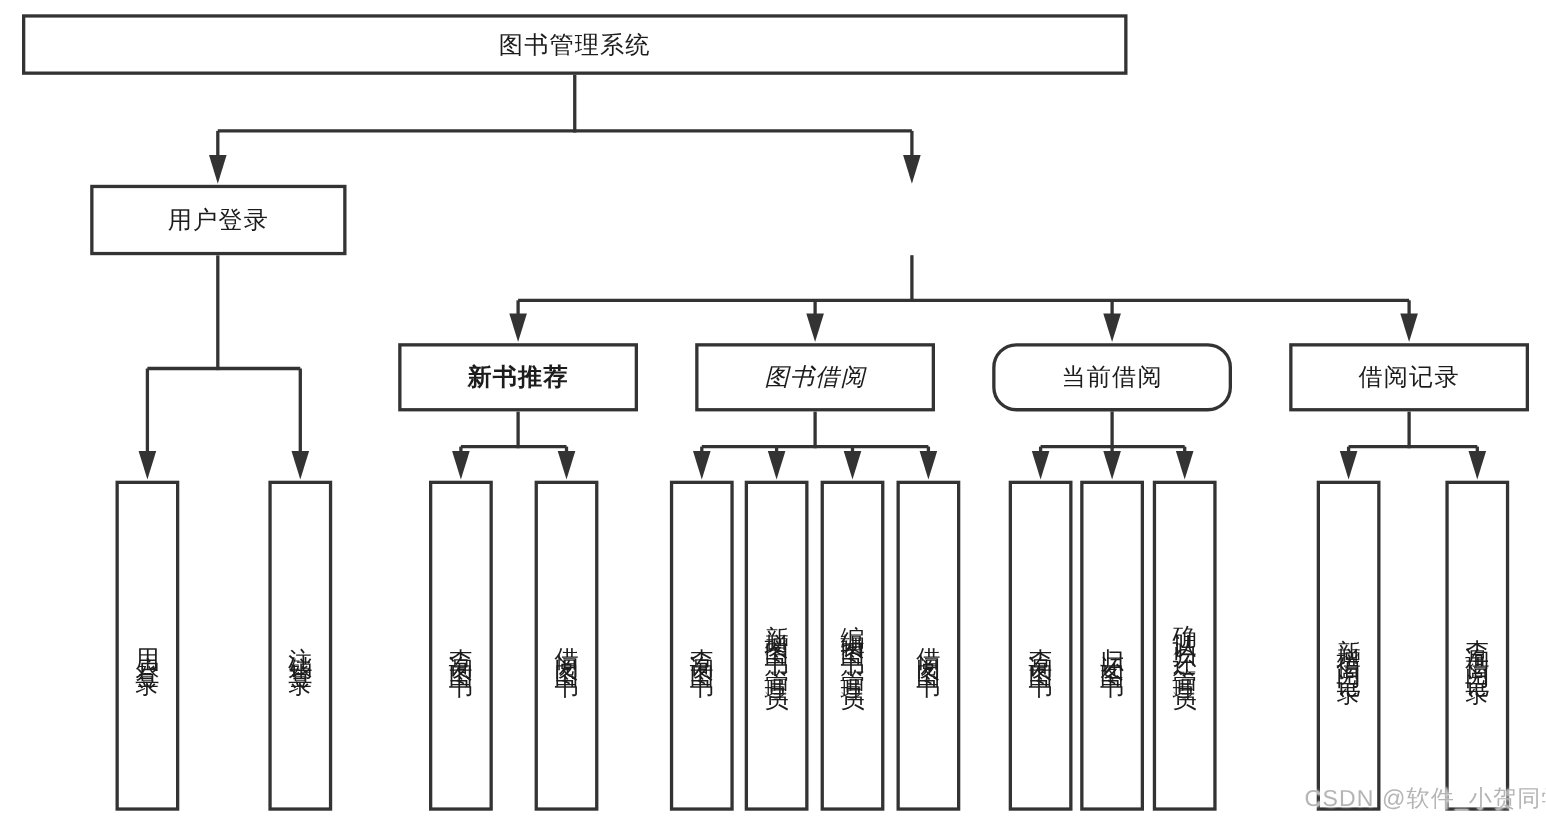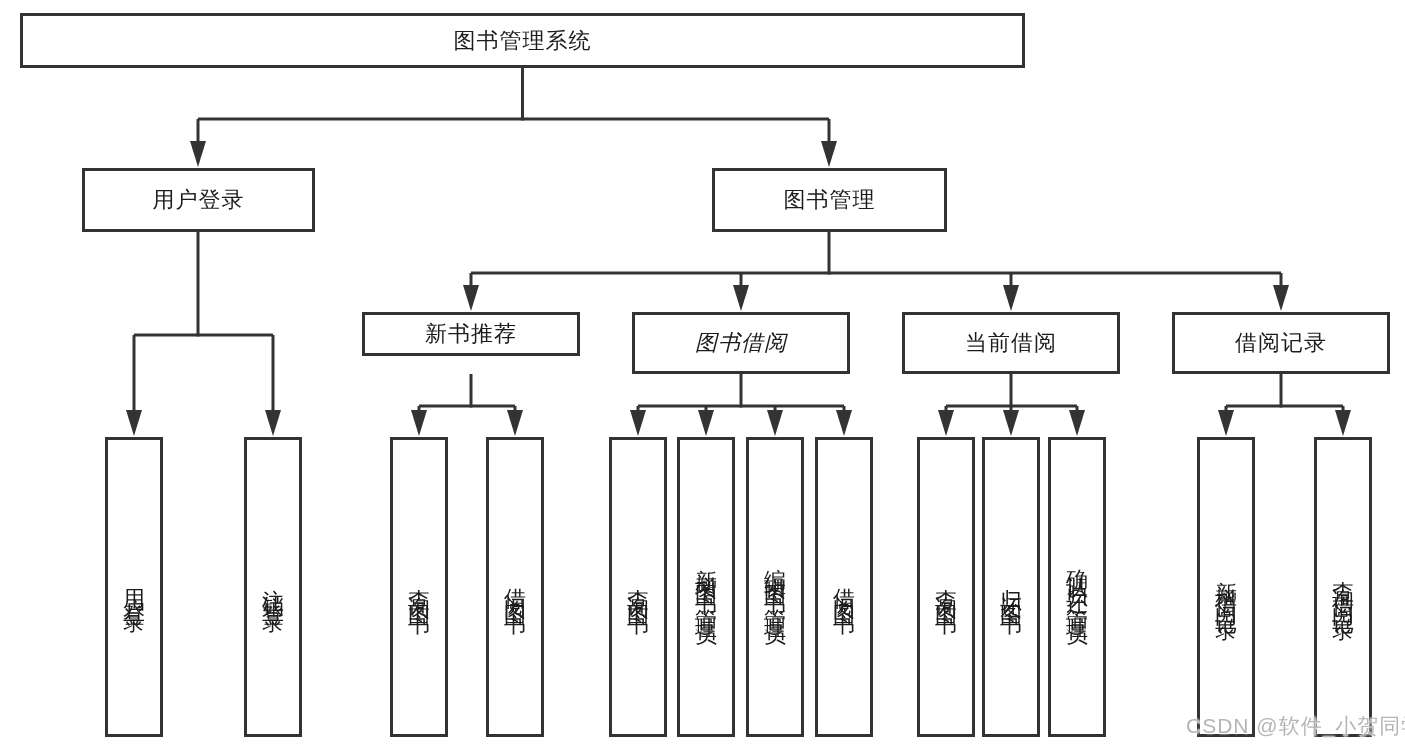--- a/index.html
+++ b/index.html
@@ -105,25 +105,24 @@
       <line x1="1226" y1="406" x2="1226" y2="414"></line>
       <polygon stroke="none" points="1218,410 1234,410 1226,436"></polygon>
       <line x1="1343" y1="406" x2="1343" y2="414"></line>
       <polygon stroke="none" points="1335,410 1351,410 1343,436"></polygon>
     </g>
   </svg>
 
   <div class="box" style="left:20px;top:13px;width:1005px;height:55px;">图书管理系统</div>
 
   <div class="box" style="left:82px;top:168px;width:233px;height:64px;">用户登录</div>
-  <div class="box" style="left:712px;top:168px;width:235px;height:64px;">图书管理</div>
 
-  <div class="box" style="left:362px;top:312px;width:218px;height:44px;">新书推荐</div>
+  <div class="box" style="left:362px;top:312px;width:218px;height:62px;font-weight:bold;">新书推荐</div>
   <div class="box" style="left:632px;top:312px;width:218px;height:62px;font-style:italic;">图书借阅</div>
-  <div class="box" style="left:902px;top:312px;width:218px;height:62px;">当前借阅</div>
+  <div class="box" style="left:902px;top:312px;width:218px;height:62px;border-radius:22px;">当前借阅</div>
   <div class="box" style="left:1172px;top:312px;width:218px;height:62px;">借阅记录</div>
 
   <div class="box vbox" style="left:105px;top:437px;width:58px;height:300px;">
     <span class="vtext">用户登录</span>
   </div>
   <div class="box vbox" style="left:244px;top:437px;width:58px;height:300px;">
     <span class="vtext">注销登录</span>
   </div>
 
   <div class="box vbox" style="left:390px;top:437px;width:58px;height:300px;">

